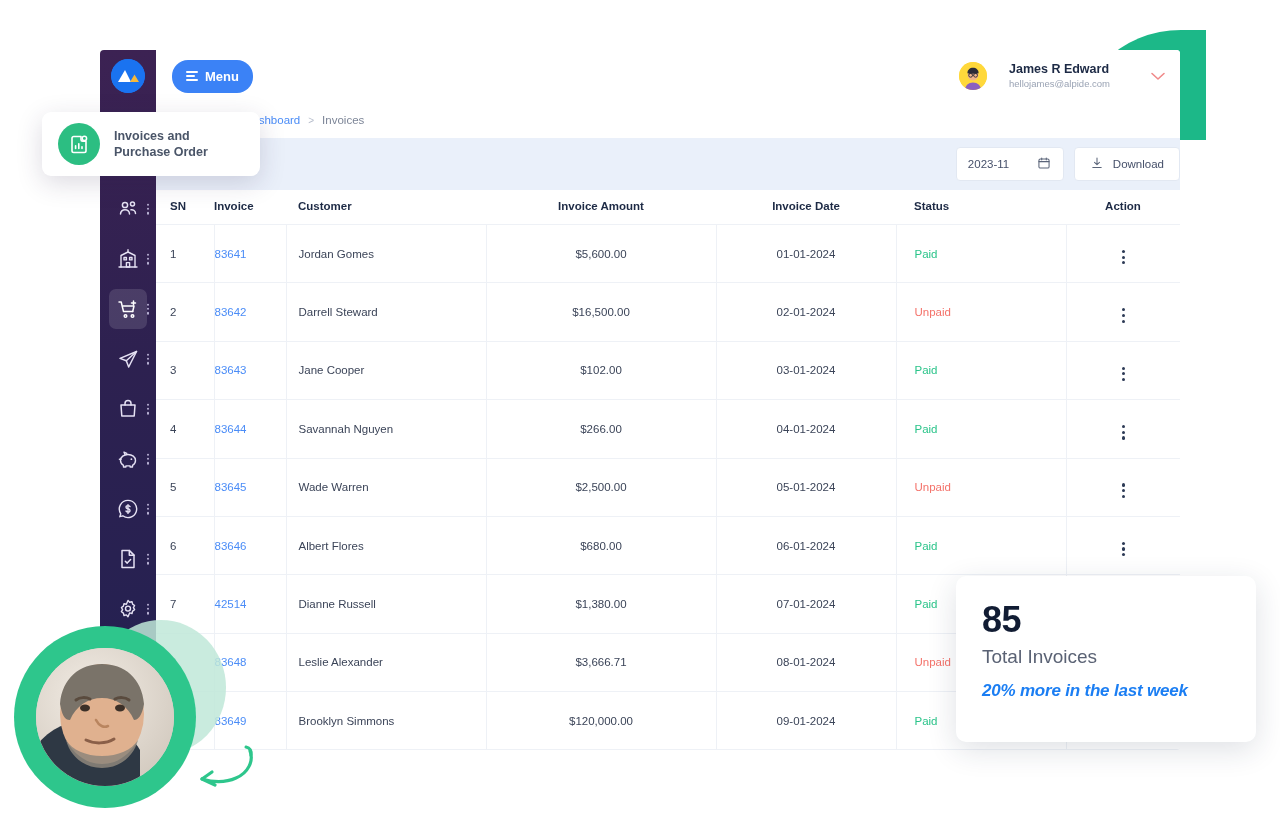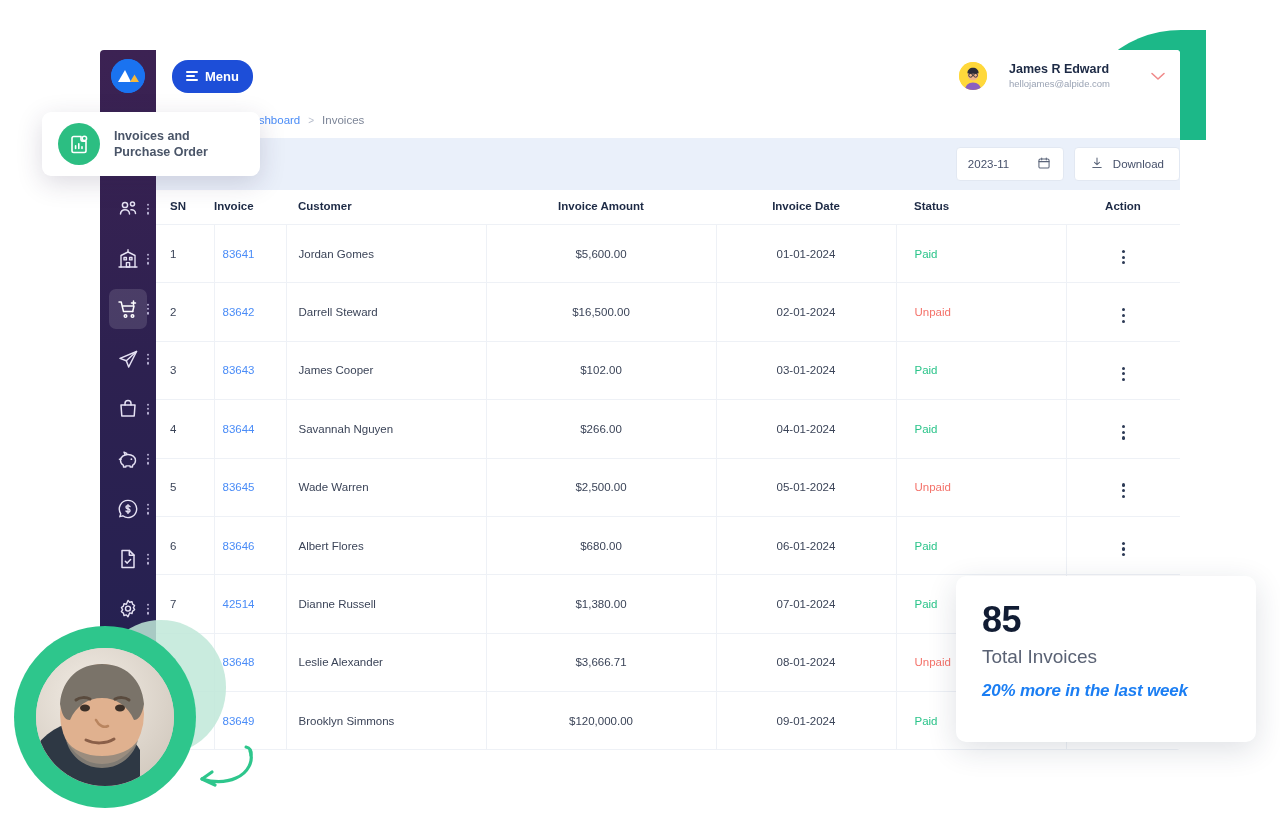--- a/index.html
+++ b/index.html
@@ -67,21 +67,21 @@
   .main {
     position:absolute; left:56px; top:0; right:0; bottom:0;
     background:#eef2fa;
   }
   .topbar {
     height:52px; background:#ffffff; display:flex; align-items:center;
     padding: 0 14px 0 16px; position:relative;
   }
   .menu-btn {
     display:flex; align-items:center; gap:7px;
-    background:#1d4ed8; color:#fff; border:none;
+    background:#3b82f6; color:#fff; border:none;
     font-size:13px; font-weight:600; border-radius:16px;
     padding: 9px 14px; cursor:pointer;
     font-family:"Liberation Sans",sans-serif;
   }
   .menu-btn .bars { display:flex; flex-direction:column; gap:2.5px; }
   .menu-btn .bars i { display:block; height:1.6px; background:#fff; border-radius:1px; }
   .menu-btn .bars i:nth-child(1){ width:12px;}
   .menu-btn .bars i:nth-child(2){ width:9px;}
   .menu-btn .bars i:nth-child(3){ width:12px;}
 
@@ -138,21 +138,21 @@
   }
   table.inv th.c-sn, table.inv td.c-sn { width:58px; padding-left:14px; }
   table.inv th.c-inv, table.inv td.c-inv { width:72px; text-align:left;}
   table.inv th.c-cus, table.inv td.c-cus { width:200px; padding-left:12px;}
   table.inv th.c-amt, table.inv td.c-amt { width:230px; text-align:center;}
   table.inv th.c-date,table.inv td.c-date{ width:180px; text-align:center;}
   table.inv th.c-st,  table.inv td.c-st  { width:170px; padding-left:18px;}
   table.inv th.c-act, table.inv td.c-act { width:auto; text-align:center; border-right:none;}
   table.inv th.c-act { text-align:center; }
   table.inv th.c-amt, table.inv th.c-date { text-align:center; }
-  table.inv td.c-inv a { color:#4a8cf7; text-decoration:none; cursor:pointer;margin-left:8px; }
+  table.inv td.c-inv a { color:#4a8cf7; text-decoration:none; cursor:pointer; }
   .st-paid { color:#2bc48a; }
   .st-unpaid { color:#f4726a; }
   .kebab { display:inline-flex; flex-direction:column; gap:2.5px; cursor:pointer; }
   .kebab i { width:3.2px; height:3.2px; border-radius:50%; background:#2c3a55; display:block; }
 
   
   .tip-card {
     position:absolute; left:42px; top:112px; width:218px; height:64px;
     background:#fff; border-radius:9px; display:flex; align-items:center;
     gap:14px; padding-left:16px; z-index:40;
@@ -456,21 +456,21 @@
                 <td class="c-st"><span class="st-unpaid">Unpaid</span></td>
                 <td class="c-act"><span class="kebab">
                     <i></i>
                     <i></i>
                     <i></i>
                   </span></td>
               </tr>
               <tr>
                 <td class="c-sn">3</td>
                 <td class="c-inv"><a href="#">83643</a></td>
-                <td class="c-cus">James Cooper</td>
+                <td class="c-cus">Jane Cooper</td>
                 <td class="c-amt">$102.00</td>
                 <td class="c-date">03-01-2024</td>
                 <td class="c-st"><span class="st-paid">Paid</span></td>
                 <td class="c-act"><span class="kebab">
                     <i></i>
                     <i></i>
                     <i></i>
                   </span></td>
               </tr>
               <tr>

